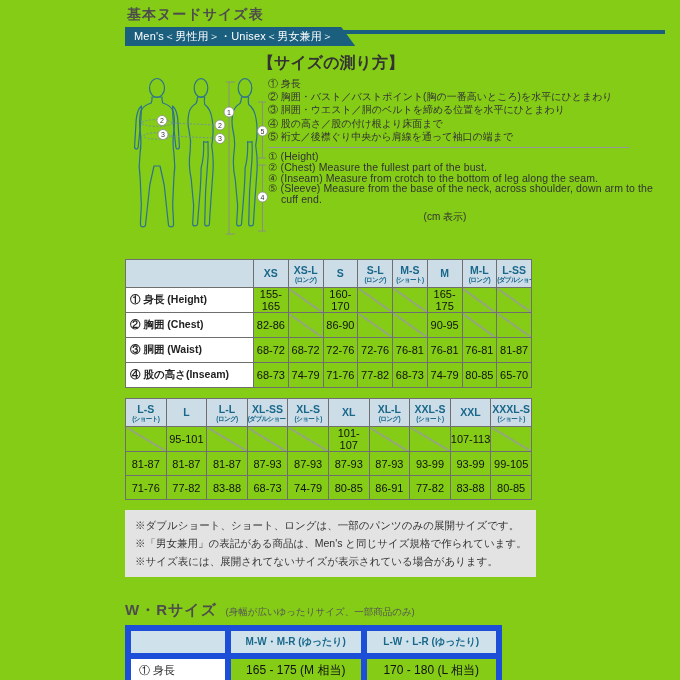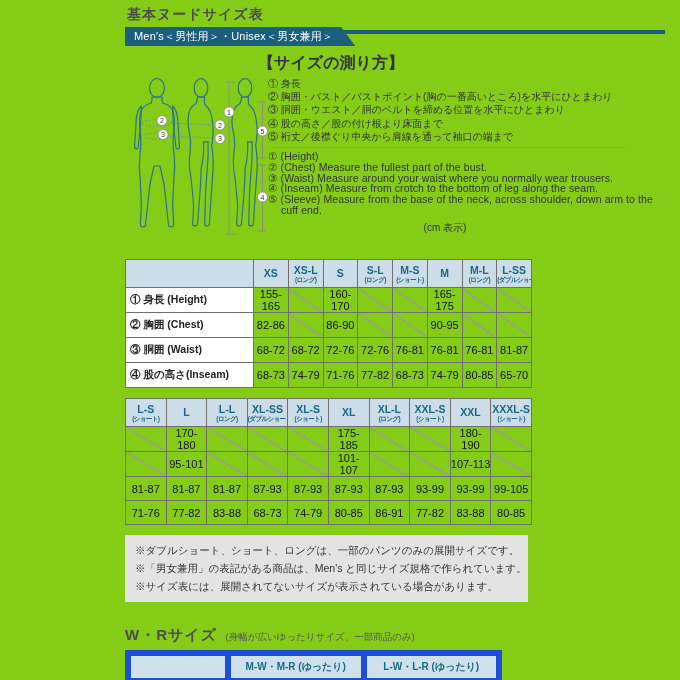--- a/index.html
+++ b/index.html
@@ -31,21 +31,21 @@
   .size-table thead th{background:#ccdde7;height:27px;vertical-align:middle;}
   .size-table .h-main{font-size:10.5px;font-weight:bold;color:#19678a;line-height:11px;}
   .size-table .h-sub{font-size:6.5px;font-weight:bold;color:#19678a;letter-spacing:-0.6px;line-height:7px;white-space:nowrap;}
   .size-table td{height:24px;font-size:11px;color:#111;}
   .size-table .lblcol{width:127px;}
   .size-table th.rowlbl{background:#fff;font-size:10.5px;font-weight:bold;color:#222;text-align:left;padding-left:4px;white-space:nowrap;margin-top:40px;}
   td.diag{background-image:linear-gradient(to right top,transparent 48%,#9a9a9a 48%,#9a9a9a 52%,transparent 52%);}
   .t2{margin-top:10px;}
   .t2 td{height:23px;}
 
-  .notes-box{width:385px;margin-top:10px;background:#e3e3e3;padding:7px 8px 6px 10px;
+  .notes-box{width:385px;margin-top:10px;background:#e3e3e3;padding:7px 16px 6px 10px;
              font-size:10.5px;line-height:1.7;color:#333;}
   .note-line{white-space:nowrap;}
 
   .wr-head{margin-top:24px;}
   .wr-title{font-size:15px;font-weight:bold;color:#4d4d4d;letter-spacing:1px;}
   .wr-sub{font-size:9.5px;color:#555;margin-left:4px;}
 
   .wr-table{width:377px;margin-top:5px;}
   .wr-table th,.wr-table td{border:6px solid #1d4ed8;text-align:center;overflow:hidden;}
   .wr-table thead th{background:#cfe2ec;height:20px;font-size:10px;font-weight:bold;color:#19678a;}
@@ -142,21 +142,20 @@
 
       <div class="measure-text">
         <div class="jp-line">① 身長</div>
         <div class="jp-line">② 胸囲・バスト／バストポイント(胸の一番高いところ)を水平にひとまわり</div>
         <div class="jp-line">③ 胴囲・ウエスト／胴のベルトを締める位置を水平にひとまわり</div>
         <div class="jp-line">④ 股の高さ／股の付け根より床面まで</div>
         <div class="jp-line">⑤ 裄丈／後襟ぐり中央から肩線を通って袖口の端まで</div>
         <hr class="ins-divider">
         <div class="en-line">① (Height)</div>
         <div class="en-line">② (Chest) Measure the fullest part of the bust.</div>
-        <div class="en-line">③ (Waist) Measure around your waist where you normally wear trousers.</div>
         <div class="en-line">④ (Inseam) Measure from crotch to the bottom of leg along the seam.</div>
         <div class="en-line">⑤ (Sleeve) Measure from the base of the neck, across shoulder, down arm to the cuff end.</div>
         <div class="cm-note">(cm 表示)</div>
       </div>
     </div>
 
     <div id="table1-slot">
         <table class="size-table ">
           <thead>
             <tr>
@@ -277,32 +276,20 @@
               <th>
                 <div class="h-main">XXL</div>
               </th>
               <th>
                 <div class="h-main">XXXL-S</div>
                 <div class="h-sub">(ショート)</div>
               </th>
             </tr>
           </thead>
           <tbody>
-            <tr>
-              <td class="diag"></td>
-              <td>170-180</td>
-              <td class="diag"></td>
-              <td class="diag"></td>
-              <td class="diag"></td>
-              <td>175-185</td>
-              <td class="diag"></td>
-              <td class="diag"></td>
-              <td>180-190</td>
-              <td class="diag"></td>
-            </tr>
             <tr>
               <td class="diag"></td>
               <td>95-101</td>
               <td class="diag"></td>
               <td class="diag"></td>
               <td class="diag"></td>
               <td>101-107</td>
               <td class="diag"></td>
               <td class="diag"></td>
               <td>107-113</td>

